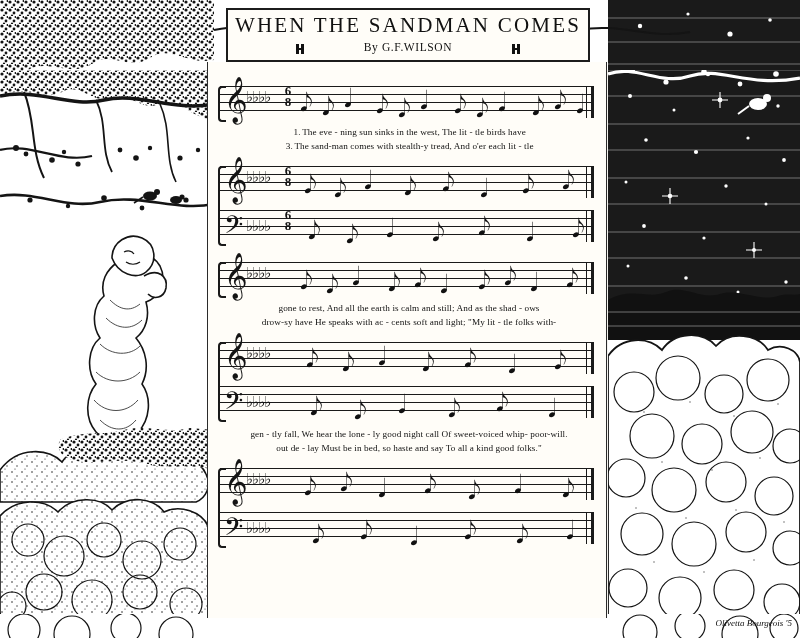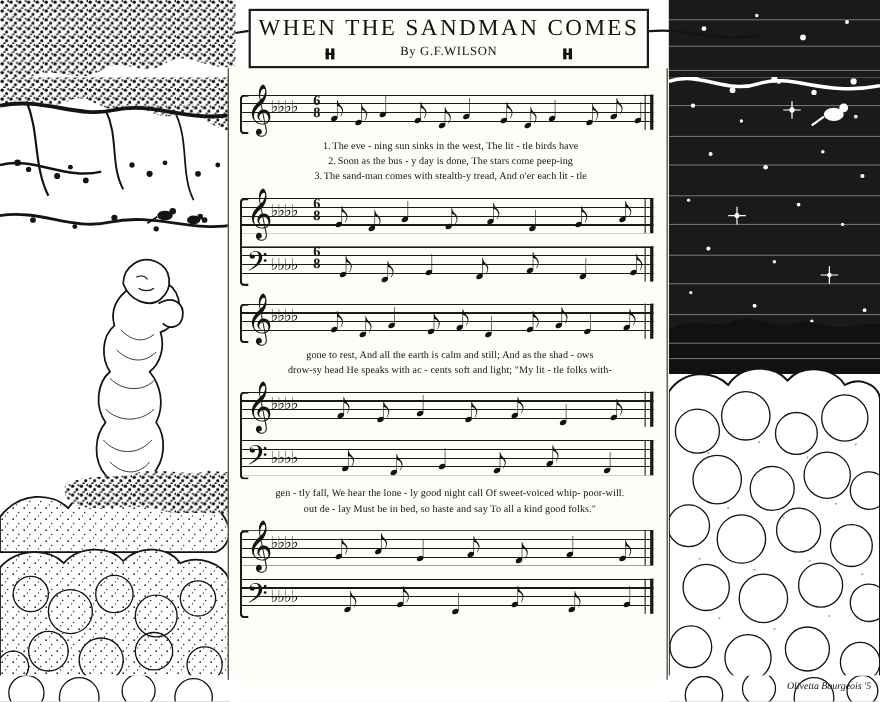--- a/index.html
+++ b/index.html
@@ -533,23 +533,20 @@
             <span class="note" style="left:254px; top:8px;">𝅘𝅥𝅮</span>
             <span class="note" style="left:276px; top:12px;">𝅘𝅥</span>
           </div>
           <div class="barline-end"></div>
         </div>
 
         <div class="lyrics">
           <span class="vnum">1.</span><span>The  eve - ning sun        sinks  in the west,     The   lit -   tle birds have</span>
         </div>
         <div class="lyrics">
-          <span class="vnum">2.</span><span>Soon   as    the  bus -  y   day   is  done,    The  stars       come peep-ing</span>
-        </div>
-        <div class="lyrics">
           <span class="vnum">3.</span><span>The  sand-man comes      with stealth-y  tread,    And  o'er       each lit - tle</span>
         </div>
       </div>
 
       <div class="system">
         <div class="staff">
           <div class="lines"></div>
           <div class="brace" style="top:6px;height:76px;"></div>
           <span class="clef">𝄞</span>
           <span class="keysig">♭♭♭♭</span>
@@ -608,21 +605,21 @@
             <span class="note" style="left:230px; top:14px;">𝅘𝅥</span>
             <span class="note" style="left:266px; top:10px;">𝅘𝅥𝅮</span>
           </div>
           <div class="barline-end"></div>
         </div>
 
         <div class="lyrics">
           <span>gone  to  rest,  And    all  the  earth     is  calm and still; And   as  the  shad -  ows</span>
         </div>
         <div class="lyrics">
-          <span>drow-sy head   He   speaks with ac  -   cents soft and light; "My  lit - tle folks     with-</span>
+          <span>drow-sy have   He   speaks with ac  -   cents soft and light; "My  lit - tle folks     with-</span>
         </div>
       </div>
 
       <div class="system">
         <div class="staff">
           <div class="lines"></div>
           <div class="brace" style="top:6px;height:76px;"></div>
           <span class="clef">𝄞</span>
           <span class="keysig">♭♭♭♭</span>
           <div class="notes">

